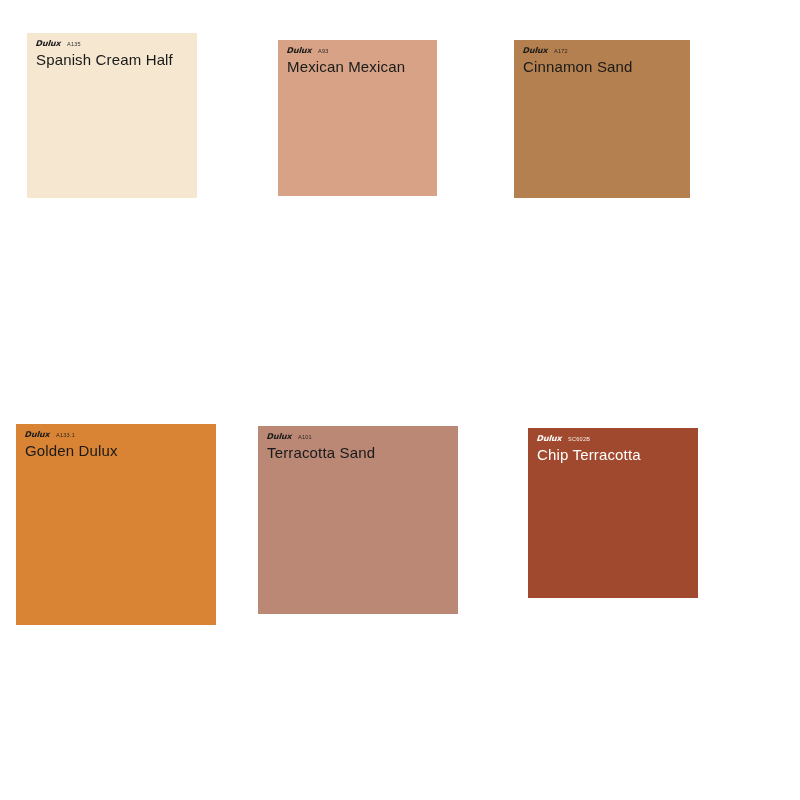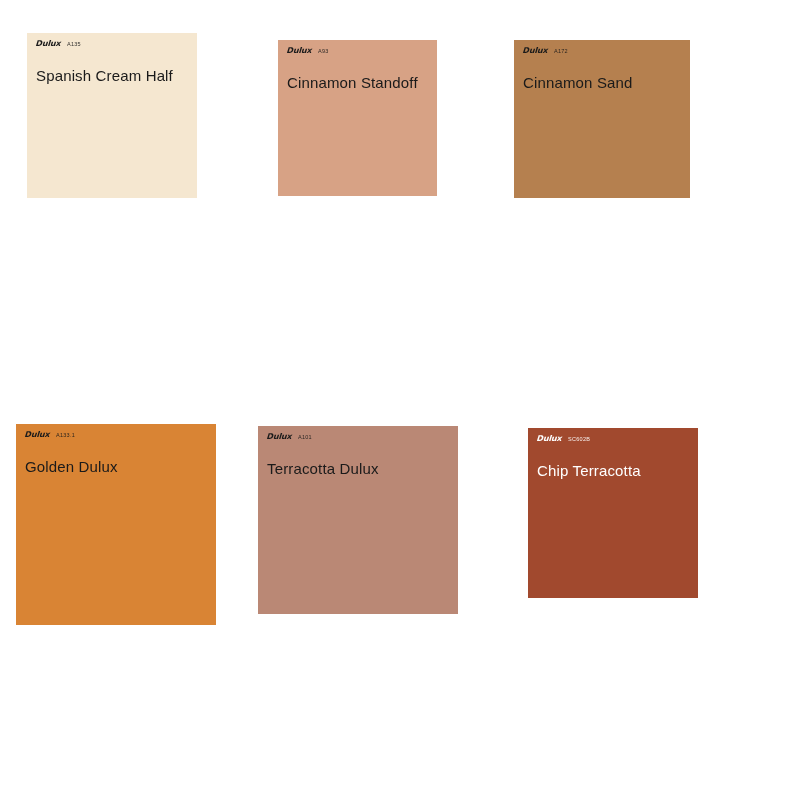--- a/index.html
+++ b/index.html
@@ -57,21 +57,21 @@
   .brand-code {
     font-family: "Liberation Sans", sans-serif;
     font-weight: 400;
     font-size: 5.5px;
     letter-spacing: 0.3px;
     white-space: nowrap;
     opacity: 0.92;
   }
 
   .swatch-name {
-    margin-top: 19px;
+    margin-top: 3px;
     font-family: "Liberation Sans", sans-serif;
     font-weight: 300;
     font-size: 15px;
     letter-spacing: 0.15px;
     white-space: nowrap;
   }
 
   
   .ink-dark .brand-mark,
   .ink-dark .brand-code,
@@ -94,21 +94,21 @@
         </div>
         <div class="swatch-name">Spanish Cream Half</div>
       </div>
     </div>
     <div class="swatch ink-dark" style="left: 278px; top: 40px; width: 159px; height: 156px; background: rgb(215, 162, 133);">
       <div class="swatch-header">
         <div class="brand-row">
           <span class="brand-mark">Dulux</span>
           <span class="brand-code">A93</span>
         </div>
-        <div class="swatch-name">Cinnamon Standoff</div>
+        <div class="swatch-name">Mexican Mexican</div>
       </div>
     </div>
     <div class="swatch ink-dark" style="left: 514px; top: 40px; width: 176px; height: 158px; background: rgb(181, 128, 79);">
       <div class="swatch-header">
         <div class="brand-row">
           <span class="brand-mark">Dulux</span>
           <span class="brand-code">A172</span>
         </div>
         <div class="swatch-name">Cinnamon Sand</div>
       </div>
@@ -121,21 +121,21 @@
         </div>
         <div class="swatch-name">Golden Dulux</div>
       </div>
     </div>
     <div class="swatch ink-dark" style="left: 258px; top: 426px; width: 200px; height: 188px; background: rgb(186, 136, 117);">
       <div class="swatch-header">
         <div class="brand-row">
           <span class="brand-mark">Dulux</span>
           <span class="brand-code">A101</span>
         </div>
-        <div class="swatch-name">Terracotta Dulux</div>
+        <div class="swatch-name">Terracotta Sand</div>
       </div>
     </div>
     <div class="swatch ink-light" style="left: 528px; top: 428px; width: 170px; height: 170px; background: rgb(161, 73, 46);">
       <div class="swatch-header">
         <div class="brand-row">
           <span class="brand-mark">Dulux</span>
           <span class="brand-code">SC602B</span>
         </div>
         <div class="swatch-name">Chip Terracotta</div>
       </div>

